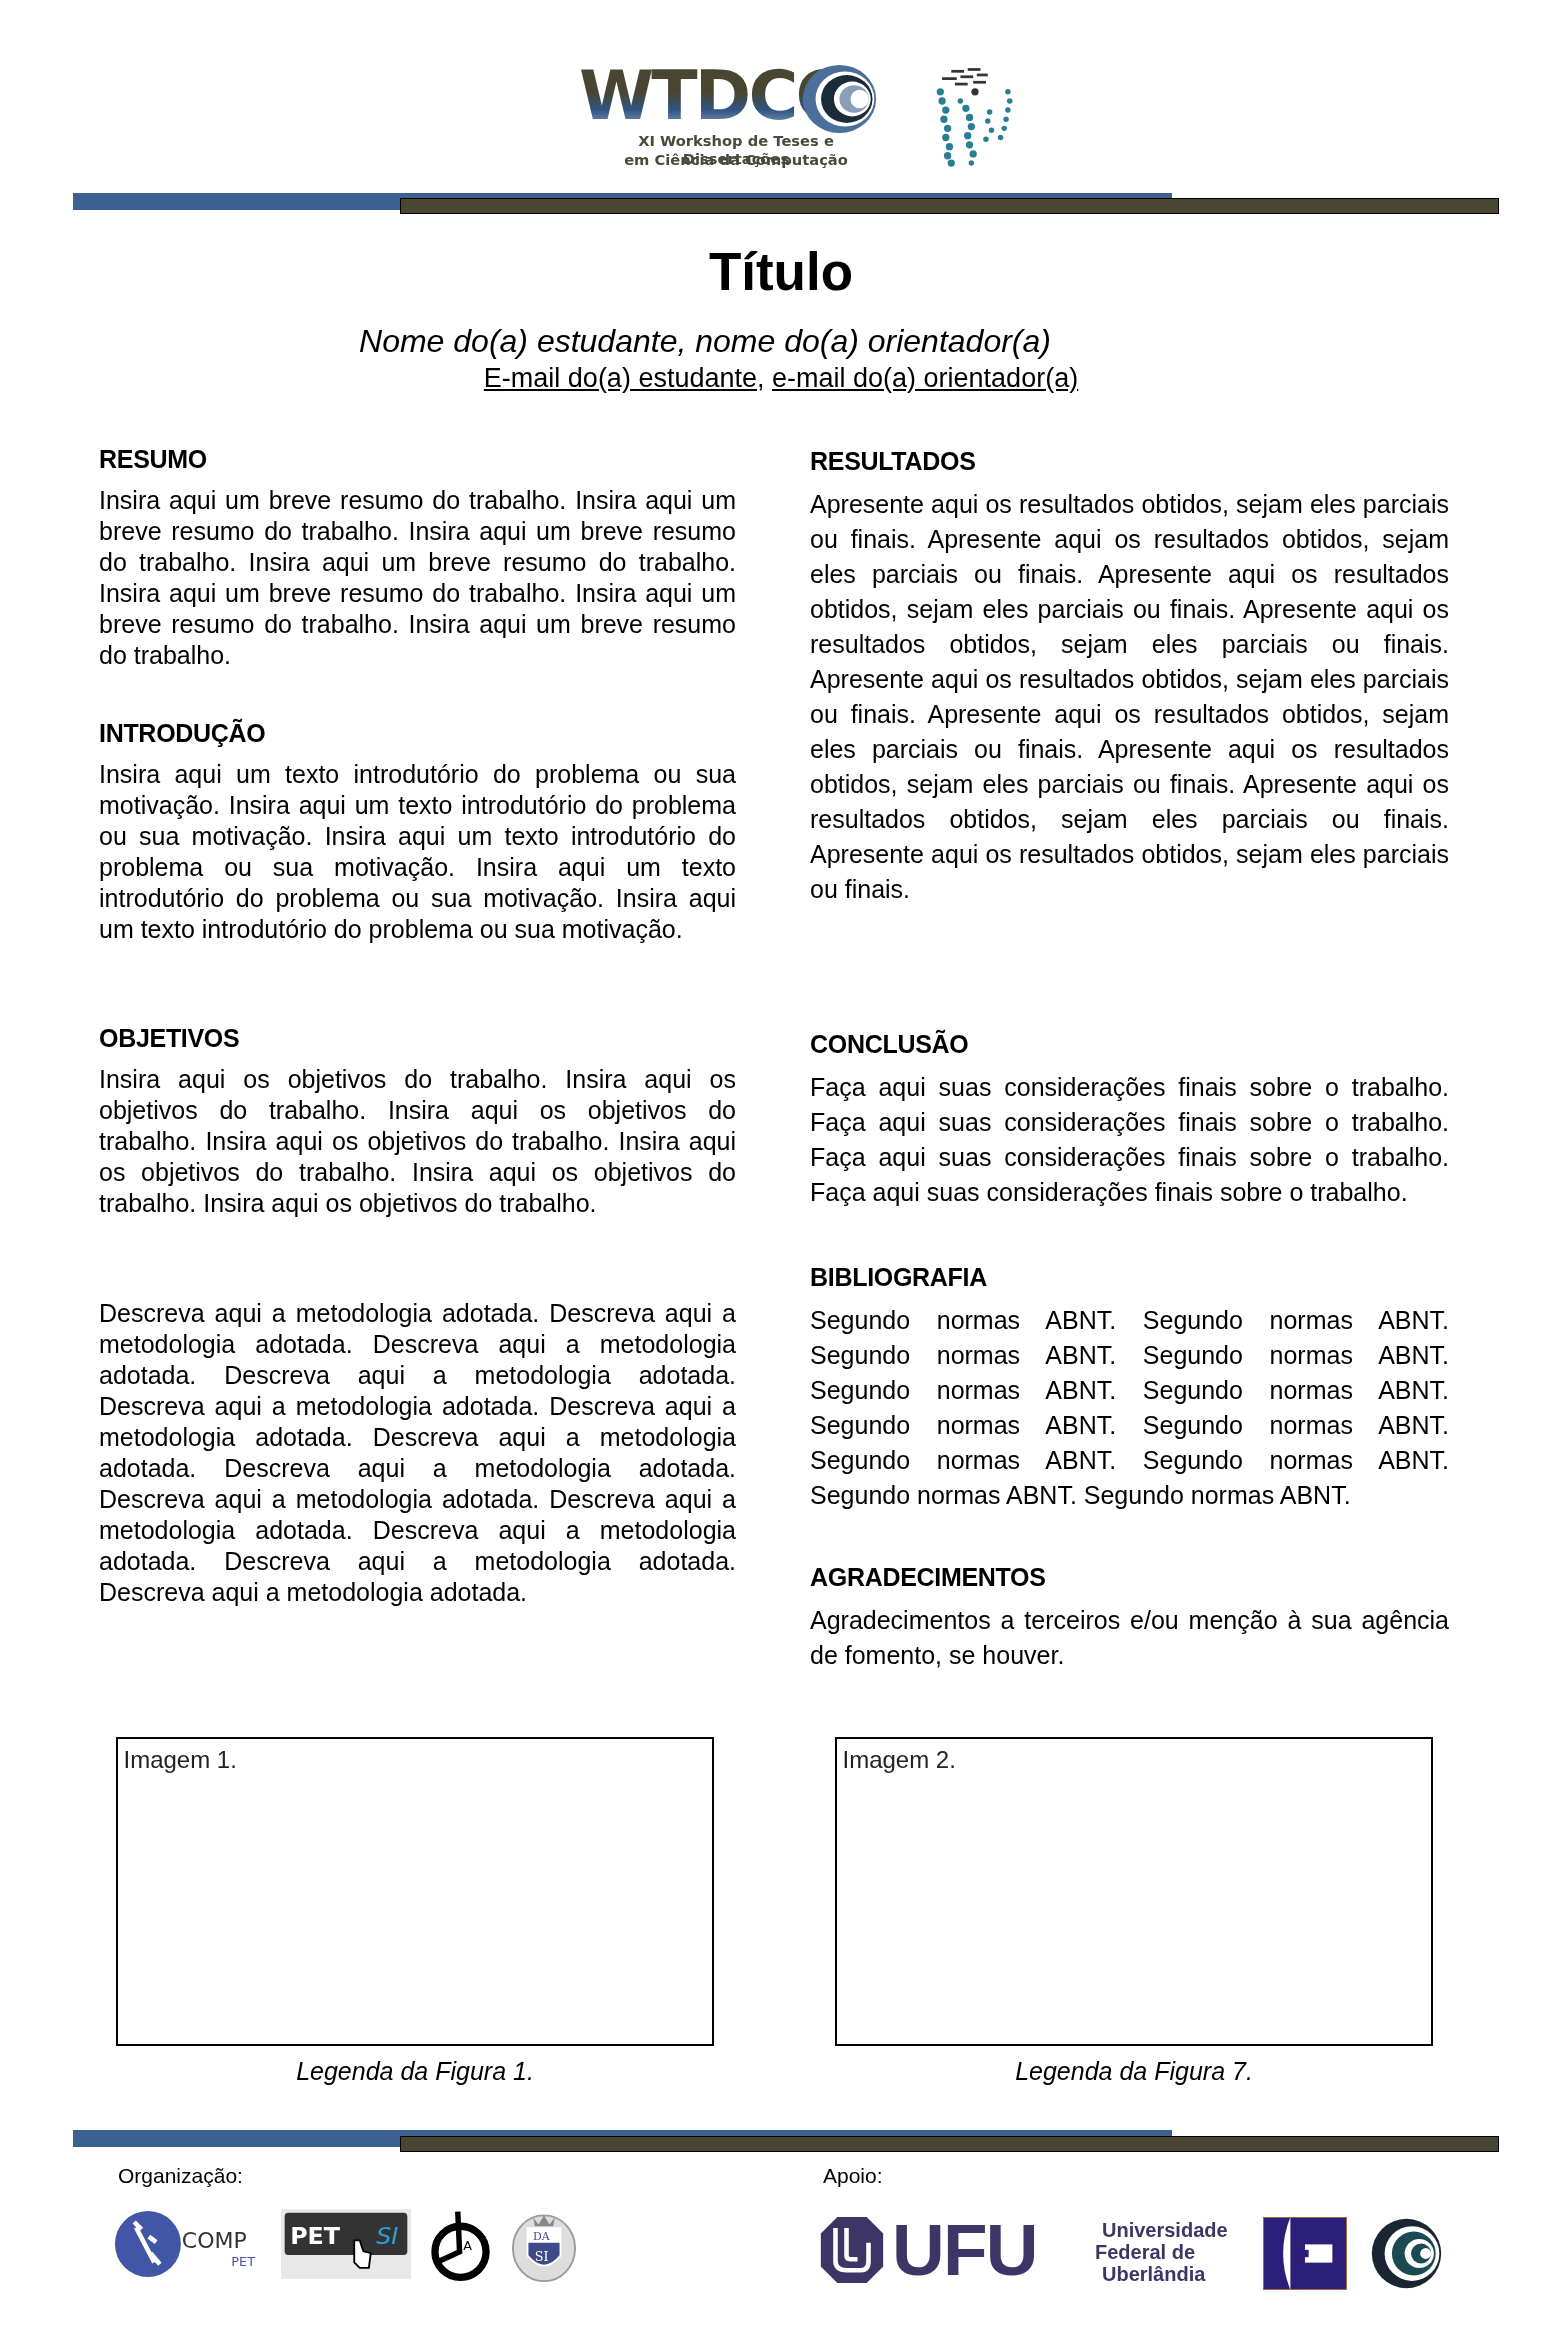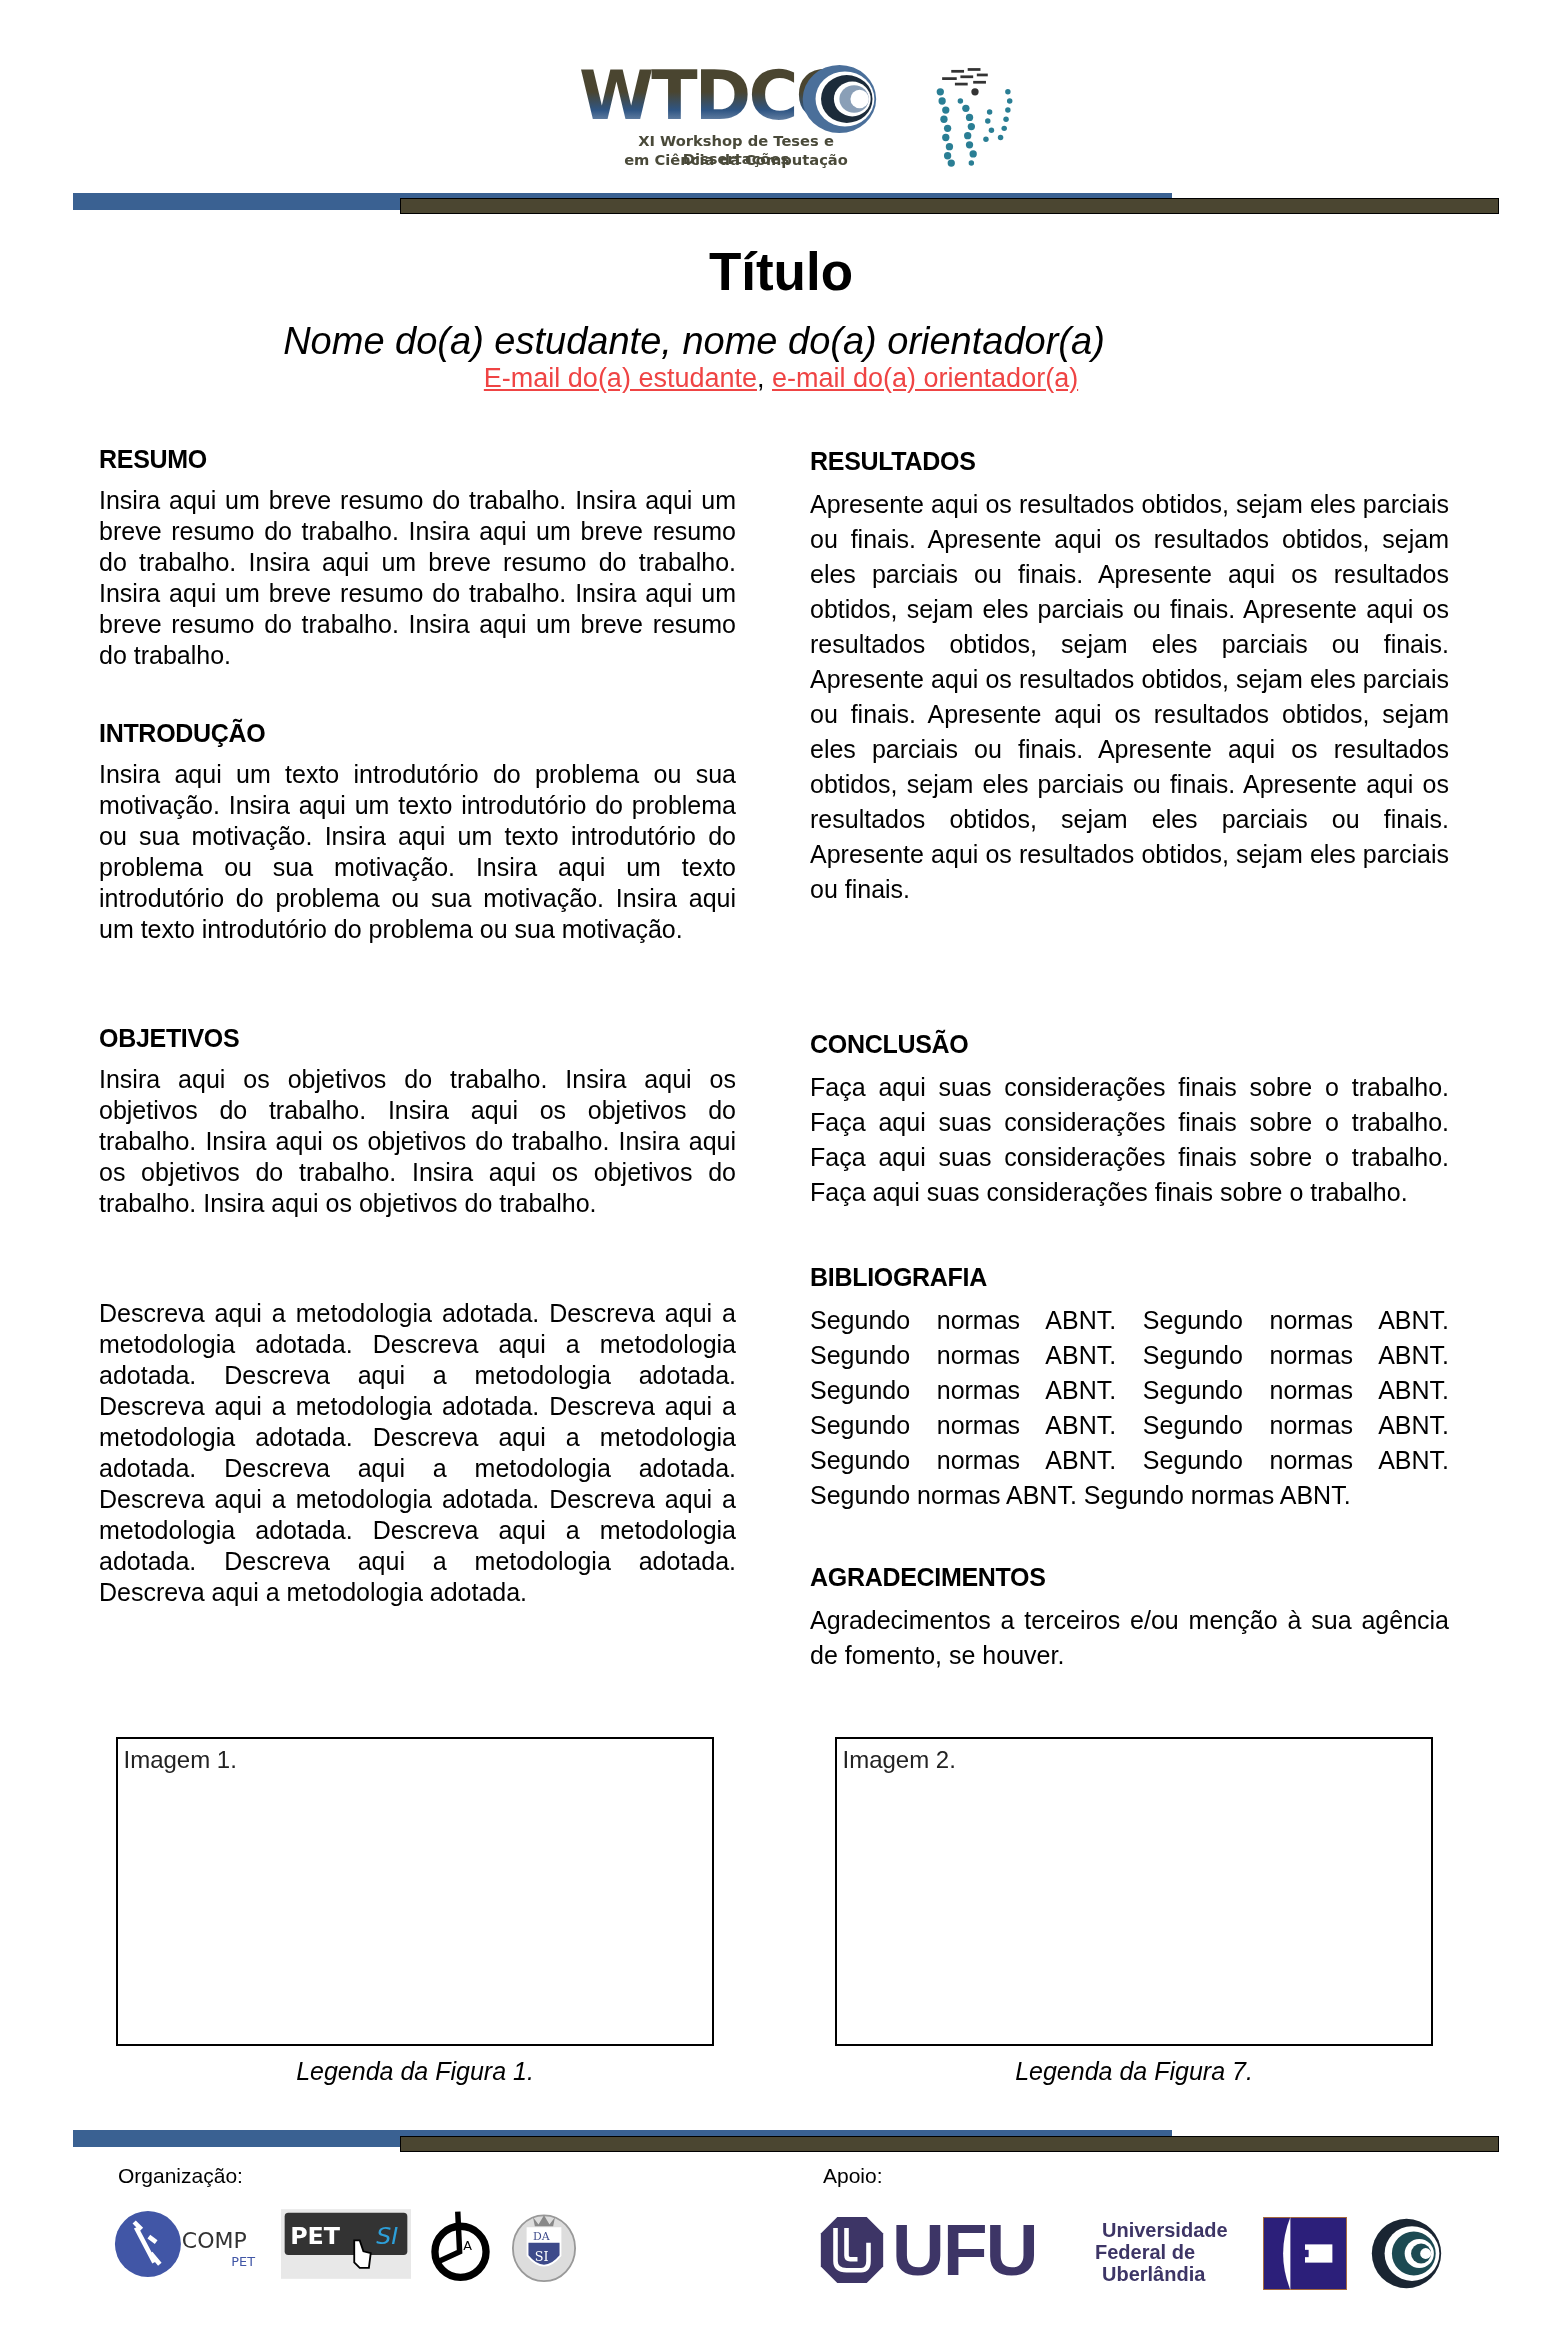--- a/index.html
+++ b/index.html
@@ -9,23 +9,23 @@
 
   
   .wtdcc { position:absolute; left:579px; top:59px; width:312px; height:110px; }
   .wtdcc-word { position:absolute; left:0; top:0; font-family:"DejaVu Sans", sans-serif; font-weight:bold; font-size:68px; letter-spacing:-2.8px; line-height:73px;
     background:linear-gradient(#4a4530 0%, #4a4530 45%, #2f5583 70%, #9fb0c6 100%); -webkit-background-clip:text; background-clip:text; color:transparent; }
   .wtdcc-sub { position:absolute; left:5.5px; width:303px; text-align:center; font-family:"DejaVu Sans", sans-serif; font-weight:bold; font-size:14.7px; color:#4a4a3a; line-height:18.4px; }
   .ring-logo { position:absolute; }
   .dna-logo { position:absolute; left:933px; top:64px; width:84px; height:105px; }
 
   .title { position:absolute; left:0; width:1562px; top:241px; text-align:center; font-family:"Liberation Sans", sans-serif; font-size:53px; font-weight:bold; line-height:62px; }
-  .authors { position:absolute; left:0; width:1388px; top:323px; text-align:center; font-family:"Liberation Sans", sans-serif; font-style:italic; font-size:38px; line-height:37px; }
+  .authors { position:absolute; left:0; width:1388px; top:323px; text-align:center; font-family:"Liberation Sans", sans-serif; font-style:italic; font-size:32px; line-height:37px;padding-left:11px; }
   .emails { position:absolute; left:0; width:1562px; top:362px; text-align:center; font-family:"Liberation Sans", sans-serif; font-size:27px; line-height:33px; }
-  .emails a { color:#ef4444; text-decoration:underline; }
+  .emails a { color:#000000; text-decoration:underline; }
   .emails .sep { color:#000; }
 
   .col { position:absolute; }
   .col-left { left:99px; width:637px; }
   .col-right { left:810px; width:639px; }
   .section { position:absolute; left:0; width:100%; }
   .sec-head { font-family:"Liberation Sans", sans-serif; font-weight:bold; font-size:25px; line-height:27.5px; margin:0 0 11px 0; letter-spacing:-0.3px; }
   .sec-body { font-family:"Liberation Sans", sans-serif; font-size:25px; text-align:justify; margin:0; }
   .col-left .sec-body { line-height:31px; }
   .col-right .sec-body { line-height:35px; }

